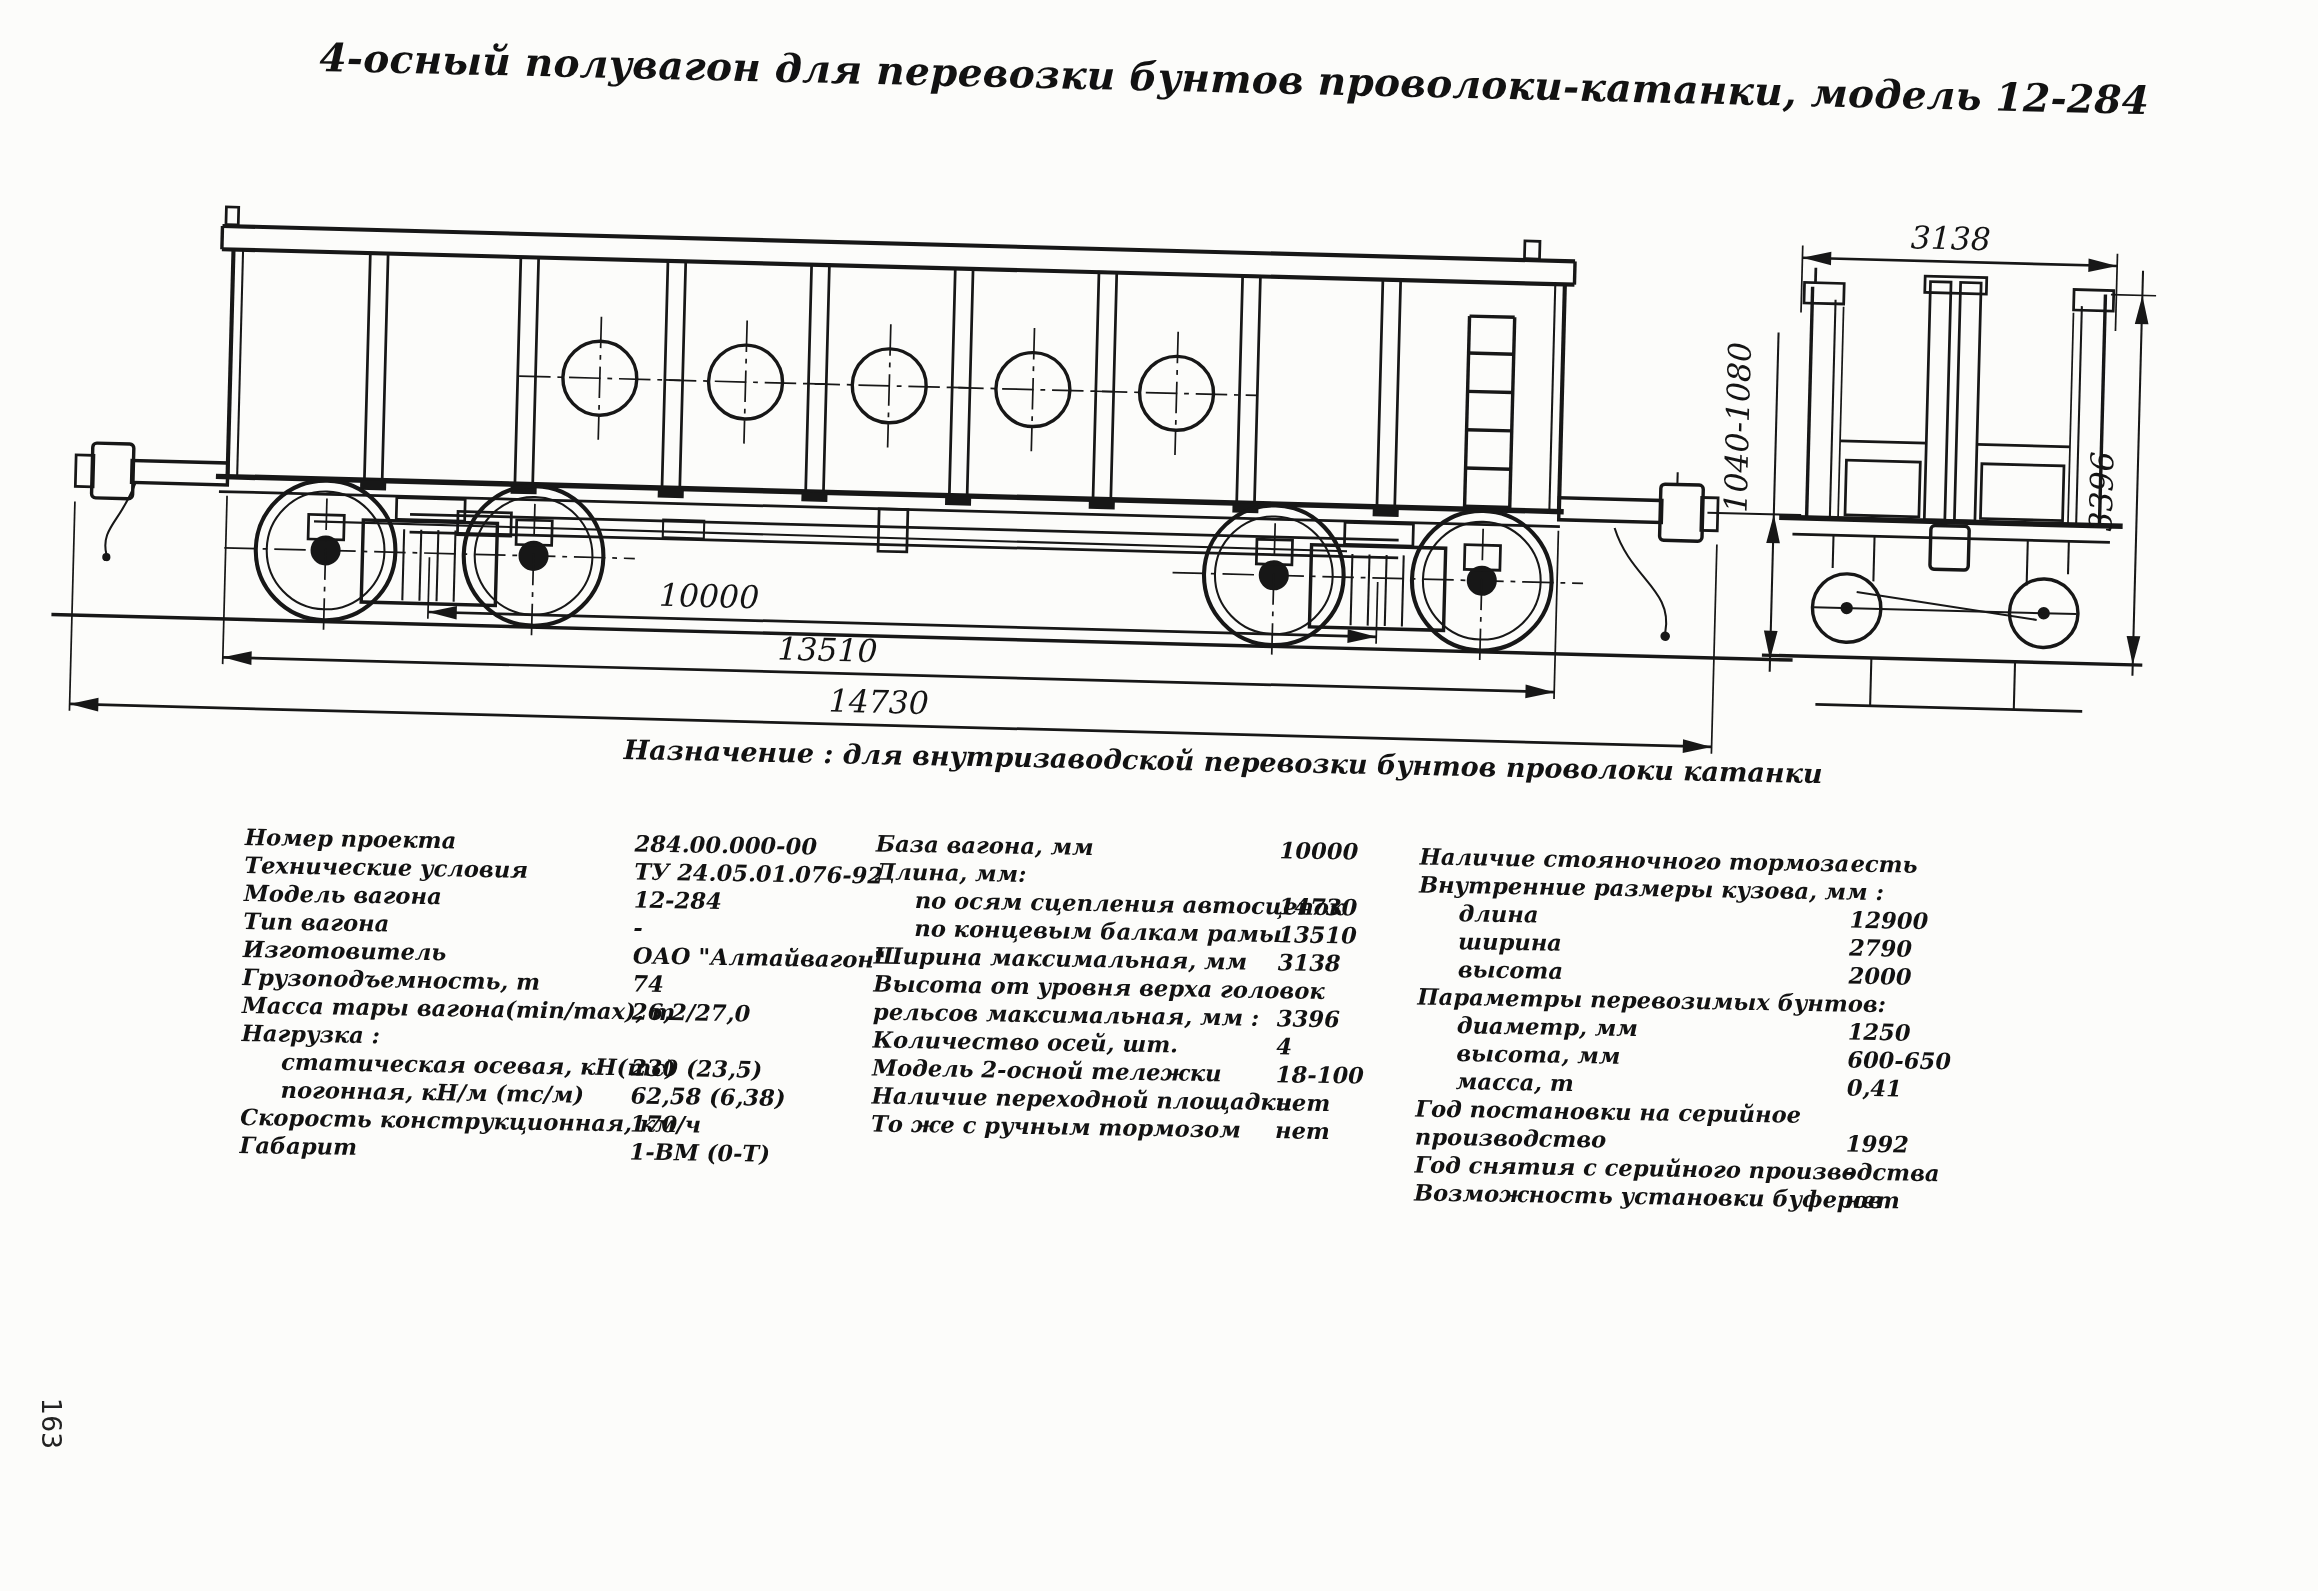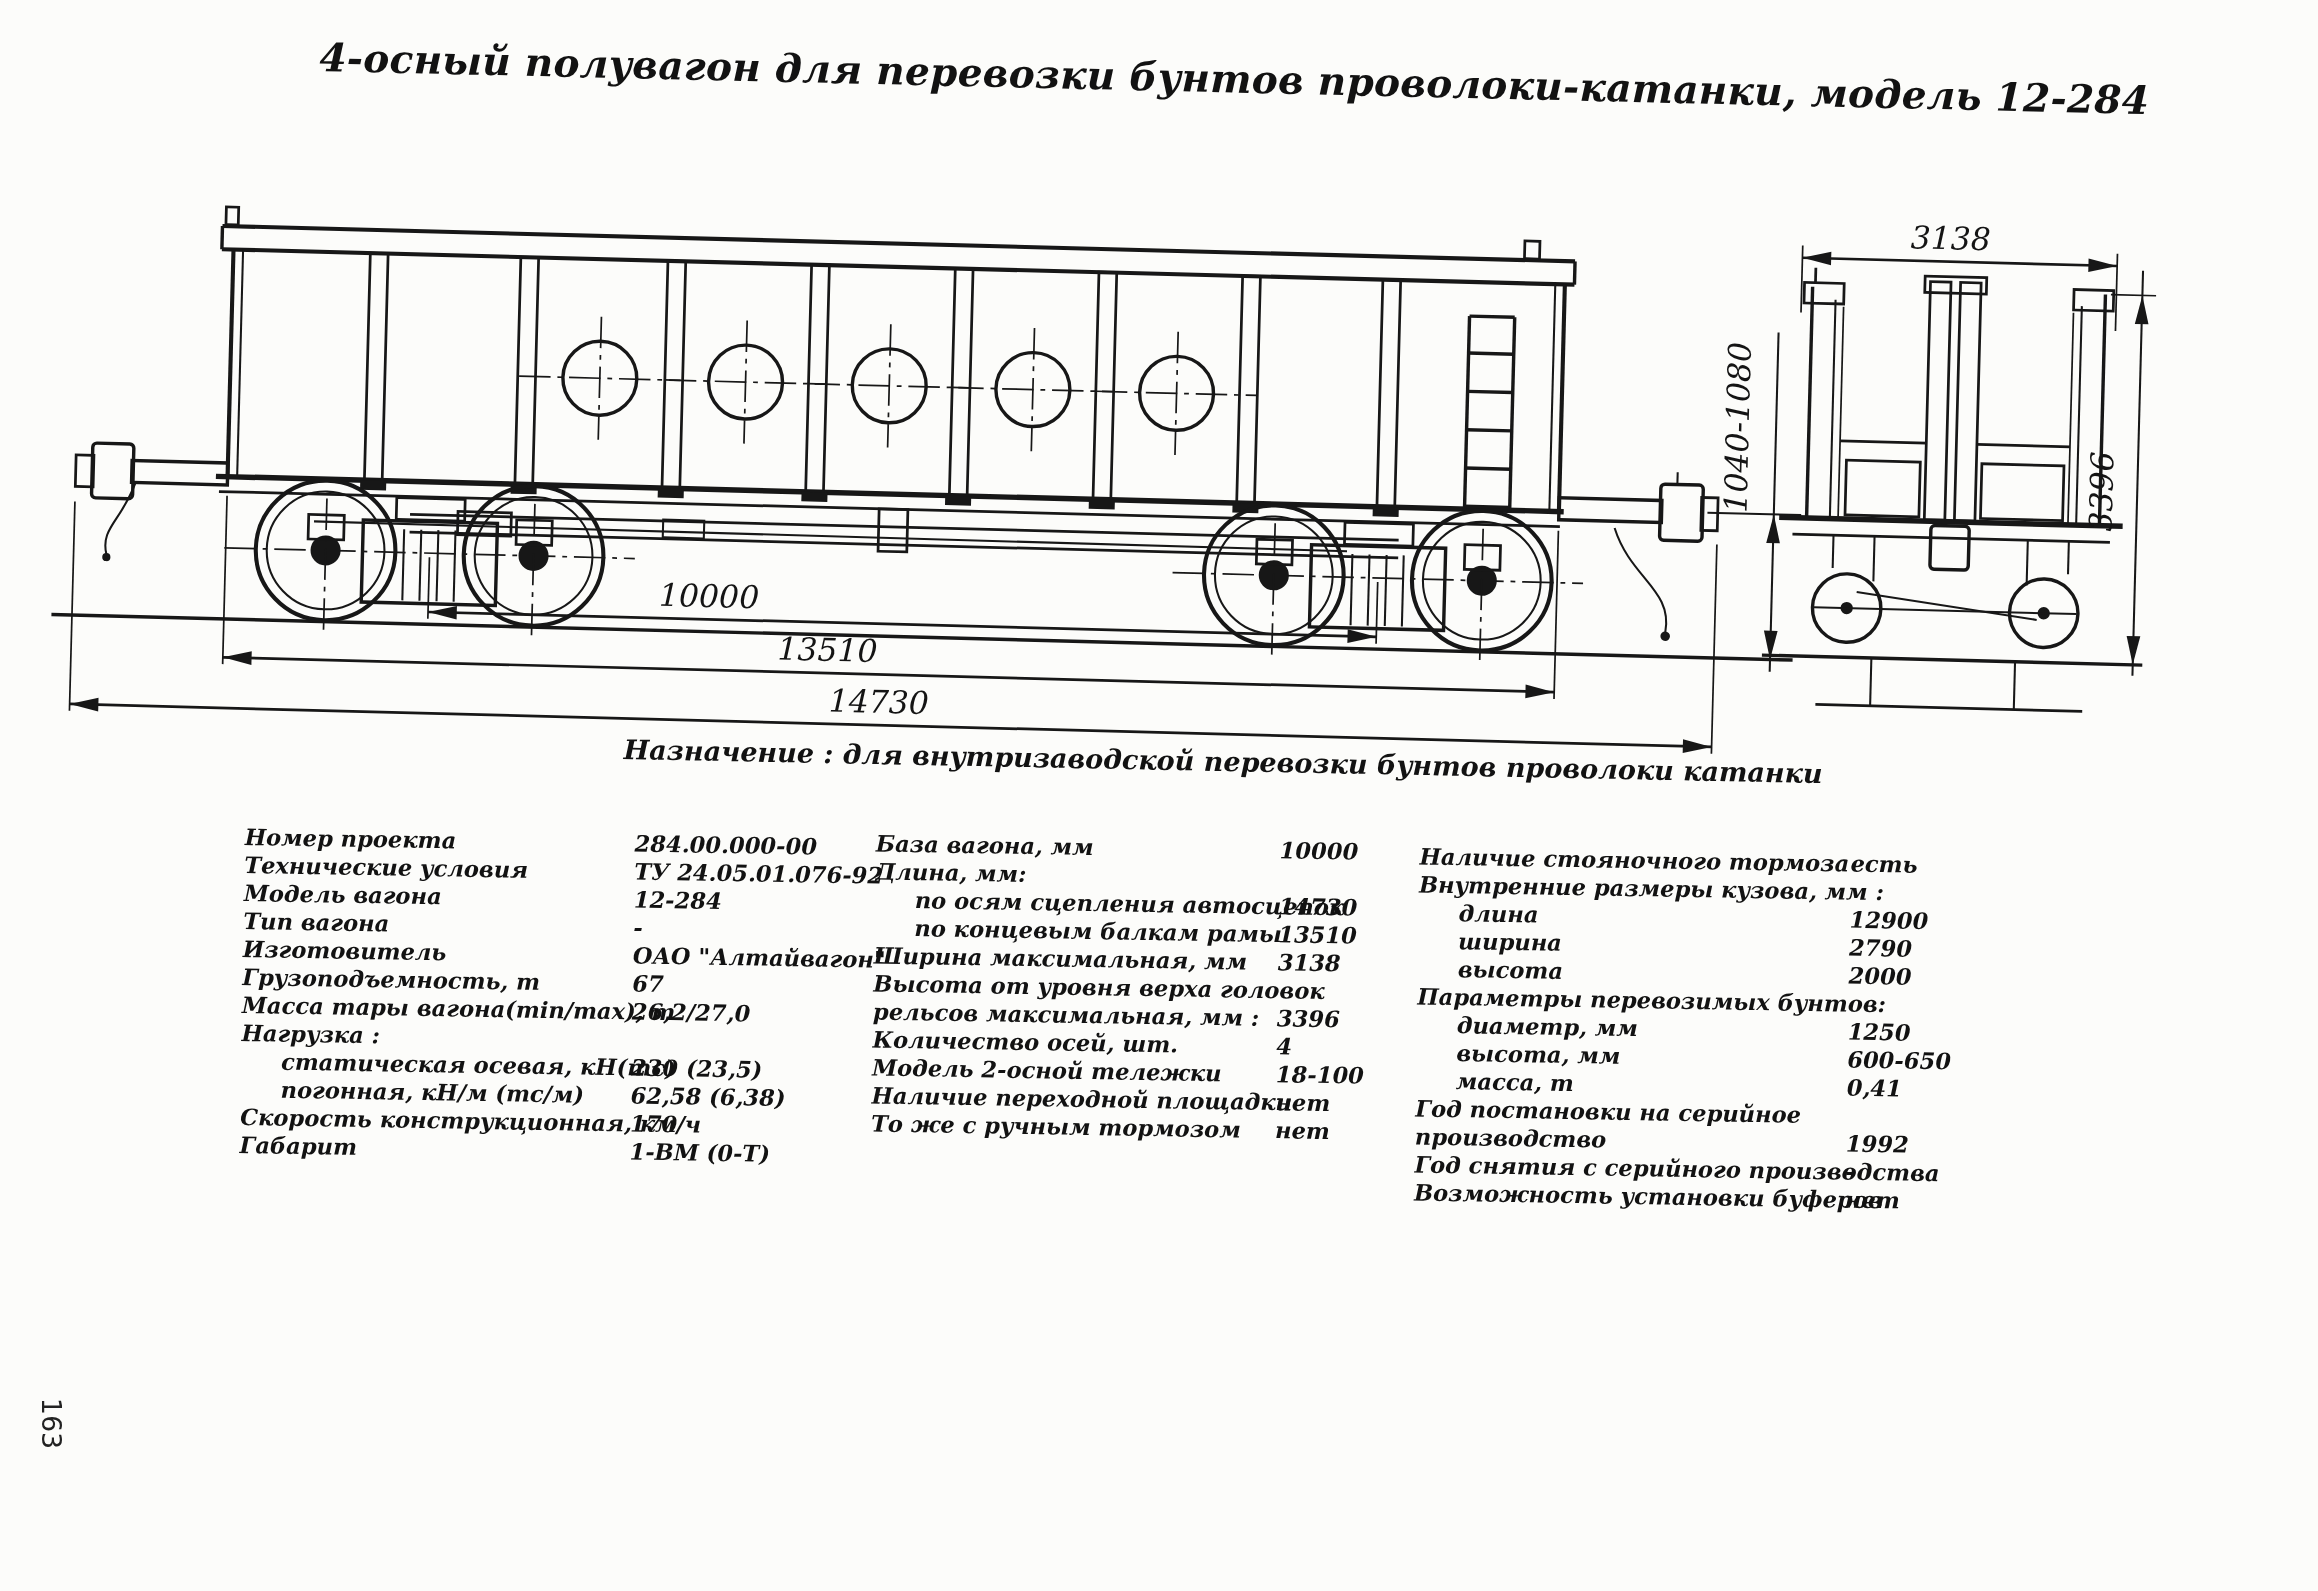--- a/index.html
+++ b/index.html
@@ -282,21 +282,21 @@
 
 <div class="purpose">Назначение : для внутризаводской перевозки бунтов проволоки катанки</div>
 
 <div id="specs">
   <div class="col" id="col1">
     <div class="row"><span class="lbl">Номер проекта</span><span class="val">284.00.000-00</span></div>
     <div class="row"><span class="lbl">Технические условия</span><span class="val">ТУ 24.05.01.076-92</span></div>
     <div class="row"><span class="lbl">Модель вагона</span><span class="val">12-284</span></div>
     <div class="row"><span class="lbl">Тип вагона</span><span class="val">-</span></div>
     <div class="row"><span class="lbl">Изготовитель</span><span class="val">ОАО "Алтайвагон"</span></div>
-    <div class="row"><span class="lbl">Грузоподъемность, т</span><span class="val">67</span></div>
+    <div class="row"><span class="lbl">Грузоподъемность, т</span><span class="val">74</span></div>
     <div class="row"><span class="lbl">Масса тары вагона(min/max), т</span><span class="val">26,2/27,0</span></div>
     <div class="row"><span class="lbl">Нагрузка :</span><span class="val"></span></div>
     <div class="row"><span class="lbl ind">статическая осевая, кН(тс)</span><span class="val">230 (23,5)</span></div>
     <div class="row"><span class="lbl ind">погонная, кН/м (тс/м)</span><span class="val">62,58 (6,38)</span></div>
     <div class="row"><span class="lbl">Скорость конструкционная, км/ч</span><span class="val">170</span></div>
     <div class="row"><span class="lbl">Габарит</span><span class="val">1-ВМ (0-Т)</span></div>
   </div>
 
   <div class="col" id="col2">
     <div class="row"><span class="lbl">База вагона, мм</span><span class="val">10000</span></div>

